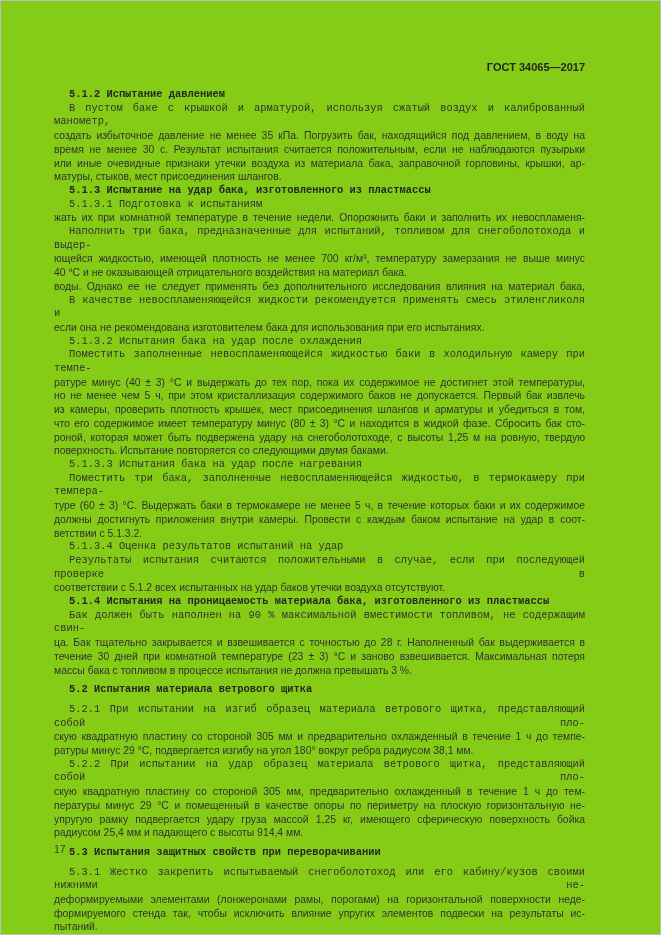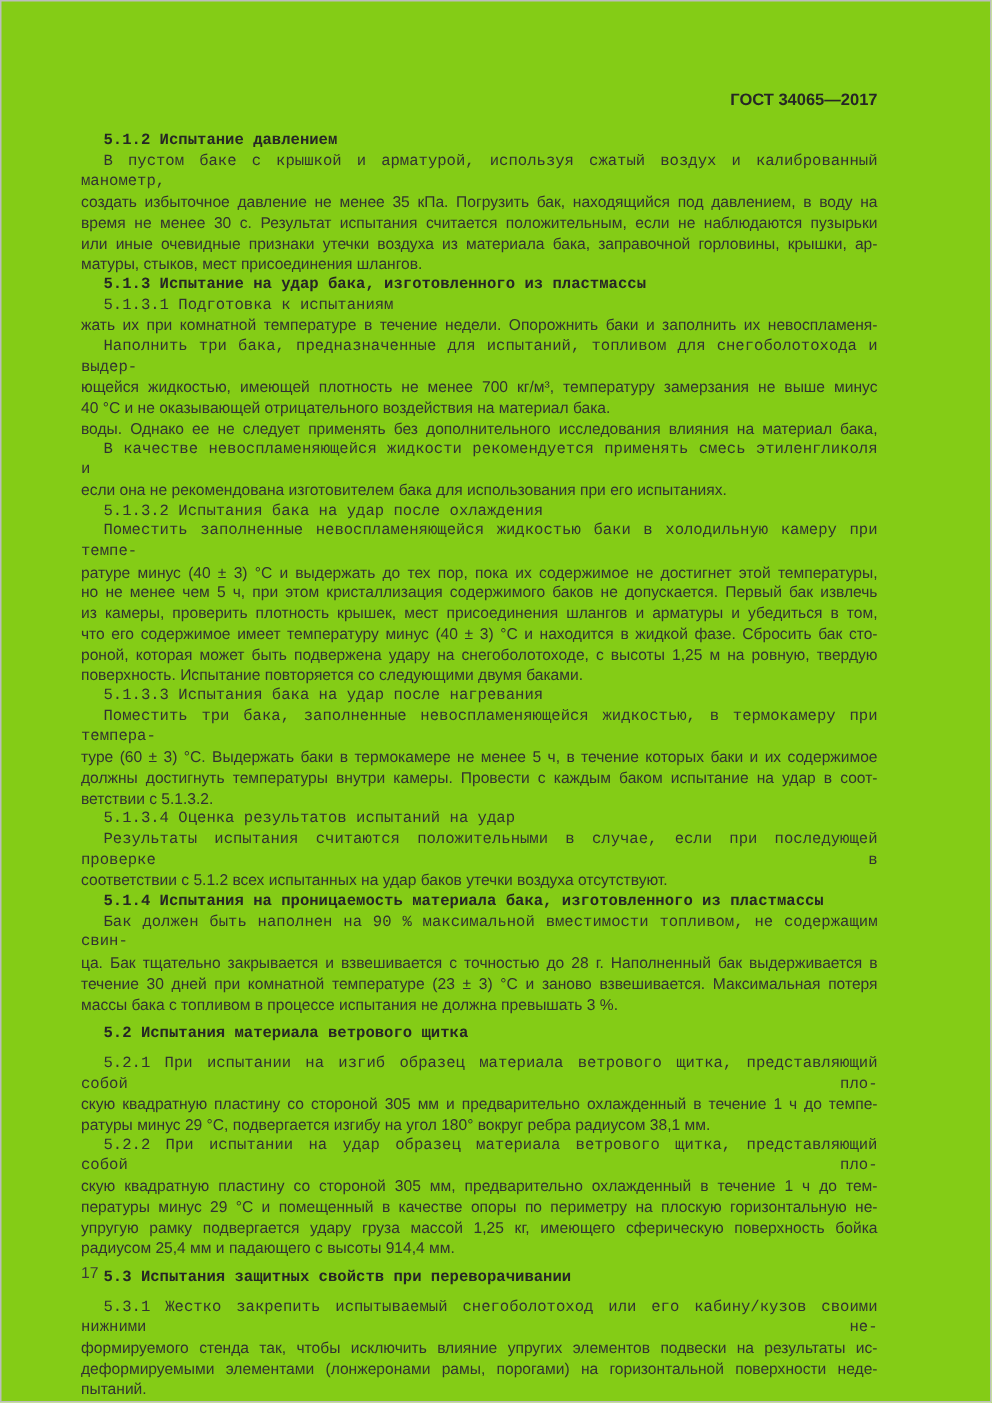--- a/index.html
+++ b/index.html
@@ -93,31 +93,31 @@
         <div class="line last">если она не рекомендована изготовителем бака для использования при его испытаниях.</div>
       </div>
       <div class="block subheading">
         <div class="line first last">5.1.3.2 Испытания бака на удар после охлаждения</div>
       </div>
       <div class="block para">
         <div class="line first">Поместить заполненные невоспламеняющейся жидкостью баки в холодильную камеру при темпе-</div>
         <div class="line">ратуре минус (40 ± 3) °С и выдержать до тех пор, пока их содержимое не достигнет этой температуры,</div>
         <div class="line">но не менее чем 5 ч, при этом кристаллизация содержимого баков не допускается. Первый бак извлечь</div>
         <div class="line">из камеры, проверить плотность крышек, мест присоединения шлангов и арматуры и убедиться в том,</div>
-        <div class="line">что его содержимое имеет температуру минус (40 ± 3) °С и находится в жидкой фазе. Сбросить бак сто-</div>
+        <div class="line">что его содержимое имеет температуру минус (80 ± 3) °С и находится в жидкой фазе. Сбросить бак сто-</div>
         <div class="line">роной, которая может быть подвержена удару на снегоболотоходе, с высоты 1,25 м на ровную, твердую</div>
         <div class="line last">поверхность. Испытание повторяется со следующими двумя баками.</div>
       </div>
       <div class="block subheading">
         <div class="line first last">5.1.3.3 Испытания бака на удар после нагревания</div>
       </div>
       <div class="block para">
         <div class="line first">Поместить три бака, заполненные невоспламеняющейся жидкостью, в термокамеру при темпера-</div>
         <div class="line">туре (60 ± 3) °С. Выдержать баки в термокамере не менее 5 ч, в течение которых баки и их содержимое</div>
-        <div class="line">должны достигнуть температуры внутри камеры. Провести с каждым баком испытание на удар в соот-</div>
+        <div class="line">должны достигнуть приложения внутри камеры. Провести с каждым баком испытание на удар в соот-</div>
         <div class="line last">ветствии с 5.1.3.2.</div>
       </div>
       <div class="block subheading">
         <div class="line first last">5.1.3.4 Оценка результатов испытаний на удар</div>
       </div>
       <div class="block para">
         <div class="line first">Результаты испытания считаются положительными в случае, если при последующей проверке в</div>
         <div class="line last">соответствии с 5.1.2  всех испытанных на удар баков утечки воздуха отсутствуют.</div>
       </div>
       <div class="block heading">
@@ -142,22 +142,22 @@
         <div class="line">скую квадратную пластину со стороной 305 мм, предварительно охлажденный в течение 1 ч до тем-</div>
         <div class="line">пературы минус 29 °С и помещенный в качестве опоры по периметру на плоскую горизонтальную не-</div>
         <div class="line">упругую рамку подвергается удару груза массой 1,25 кг, имеющего сферическую поверхность бойка</div>
         <div class="line last">радиусом 25,4 мм и падающего с высоты 914,4 мм.</div>
       </div>
       <div class="block section">
         <div class="line first last">5.3 Испытания защитных свойств при переворачивании</div>
       </div>
       <div class="block para">
         <div class="line first">5.3.1 Жестко закрепить испытываемый снегоболотоход или его кабину/кузов своими нижними не-</div>
+        <div class="line">деформируемыми элементами (лонжеронами рамы, порогами) на горизонтальной поверхности неде-</div>
         <div class="line">формируемого стенда так, чтобы исключить влияние упругих элементов подвески на результаты ис-</div>
-        <div class="line">деформируемыми элементами (лонжеронами рамы, порогами) на горизонтальной поверхности неде-</div>
         <div class="line last">пытаний.</div>
       </div>
       <div class="block para">
         <div class="line">кабине/кузову снегоболотохода допускается закреплять кабину/кузов на наклонной поверхности неде-</div>
         <div class="line last">формируемого стенда под углами, указанными в 5.3.4.</div>
       </div>
     </div>
   <div class="doc-footer">
     <span>17</span>
   </div>

